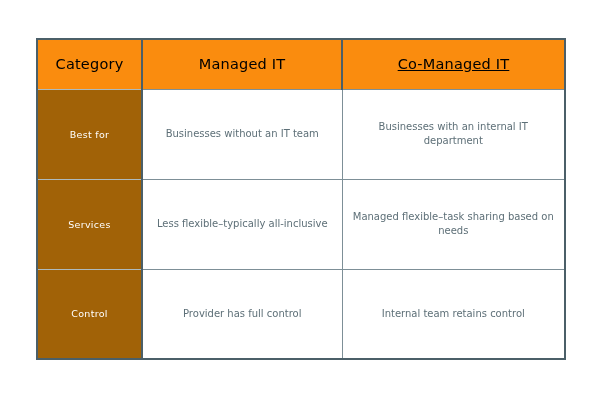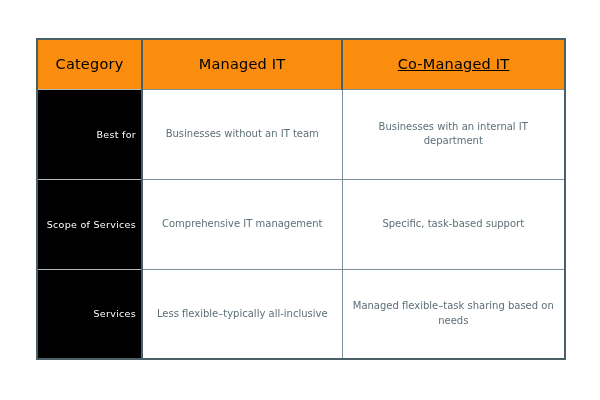--- a/index.html
+++ b/index.html
@@ -46,24 +46,24 @@
     padding: 4px 6px;
     height: 50px;
     box-sizing: border-box;
     border-right: 2px solid #4b5f68;
     letter-spacing: 0.2px;
   }
   tr.head-row th:last-child { border-right: none; text-decoration: underline; }
 
   
   td.cat-cell {
-    background: #000000;
+    background: #a16207;
     color: #ffffff;
     font-size: 9.5px;
-    text-align: right;
+    text-align: center;
     vertical-align: middle;
     padding: 4px 5px;
     border-right: 2px solid #4b5f68;
     border-top: 1px solid #aebabd;
     box-sizing: border-box;
     letter-spacing: 0.3px;
   }
 
   
   td.data-cell {
@@ -100,29 +100,29 @@
       </tr>
     </thead>
     <tbody>
 
       <tr class="body-row">
         <td class="cat-cell">Best for</td>
         <td class="data-cell">Businesses without an IT team</td>
         <td class="data-cell last">Businesses with an internal IT department</td>
       </tr>
 
-      <tr class="body-row">
-        <td class="cat-cell">Scope of Services</td>
-        <td class="data-cell">Comprehensive IT management</td>
-        <td class="data-cell last">Specific, task-based support</td>
-      </tr>
 
       <tr class="body-row">
         <td class="cat-cell">Services</td>
         <td class="data-cell">Less flexible–typically all-inclusive</td>
         <td class="data-cell last">Managed flexible–task sharing based on needs</td>
       </tr>
 
 
+      <tr class="body-row">
+        <td class="cat-cell">Control</td>
+        <td class="data-cell">Provider has full control</td>
+        <td class="data-cell last">Internal team retains control</td>
+      </tr>
 
     </tbody>
   </table>
 </div>
 
 </body></html>

